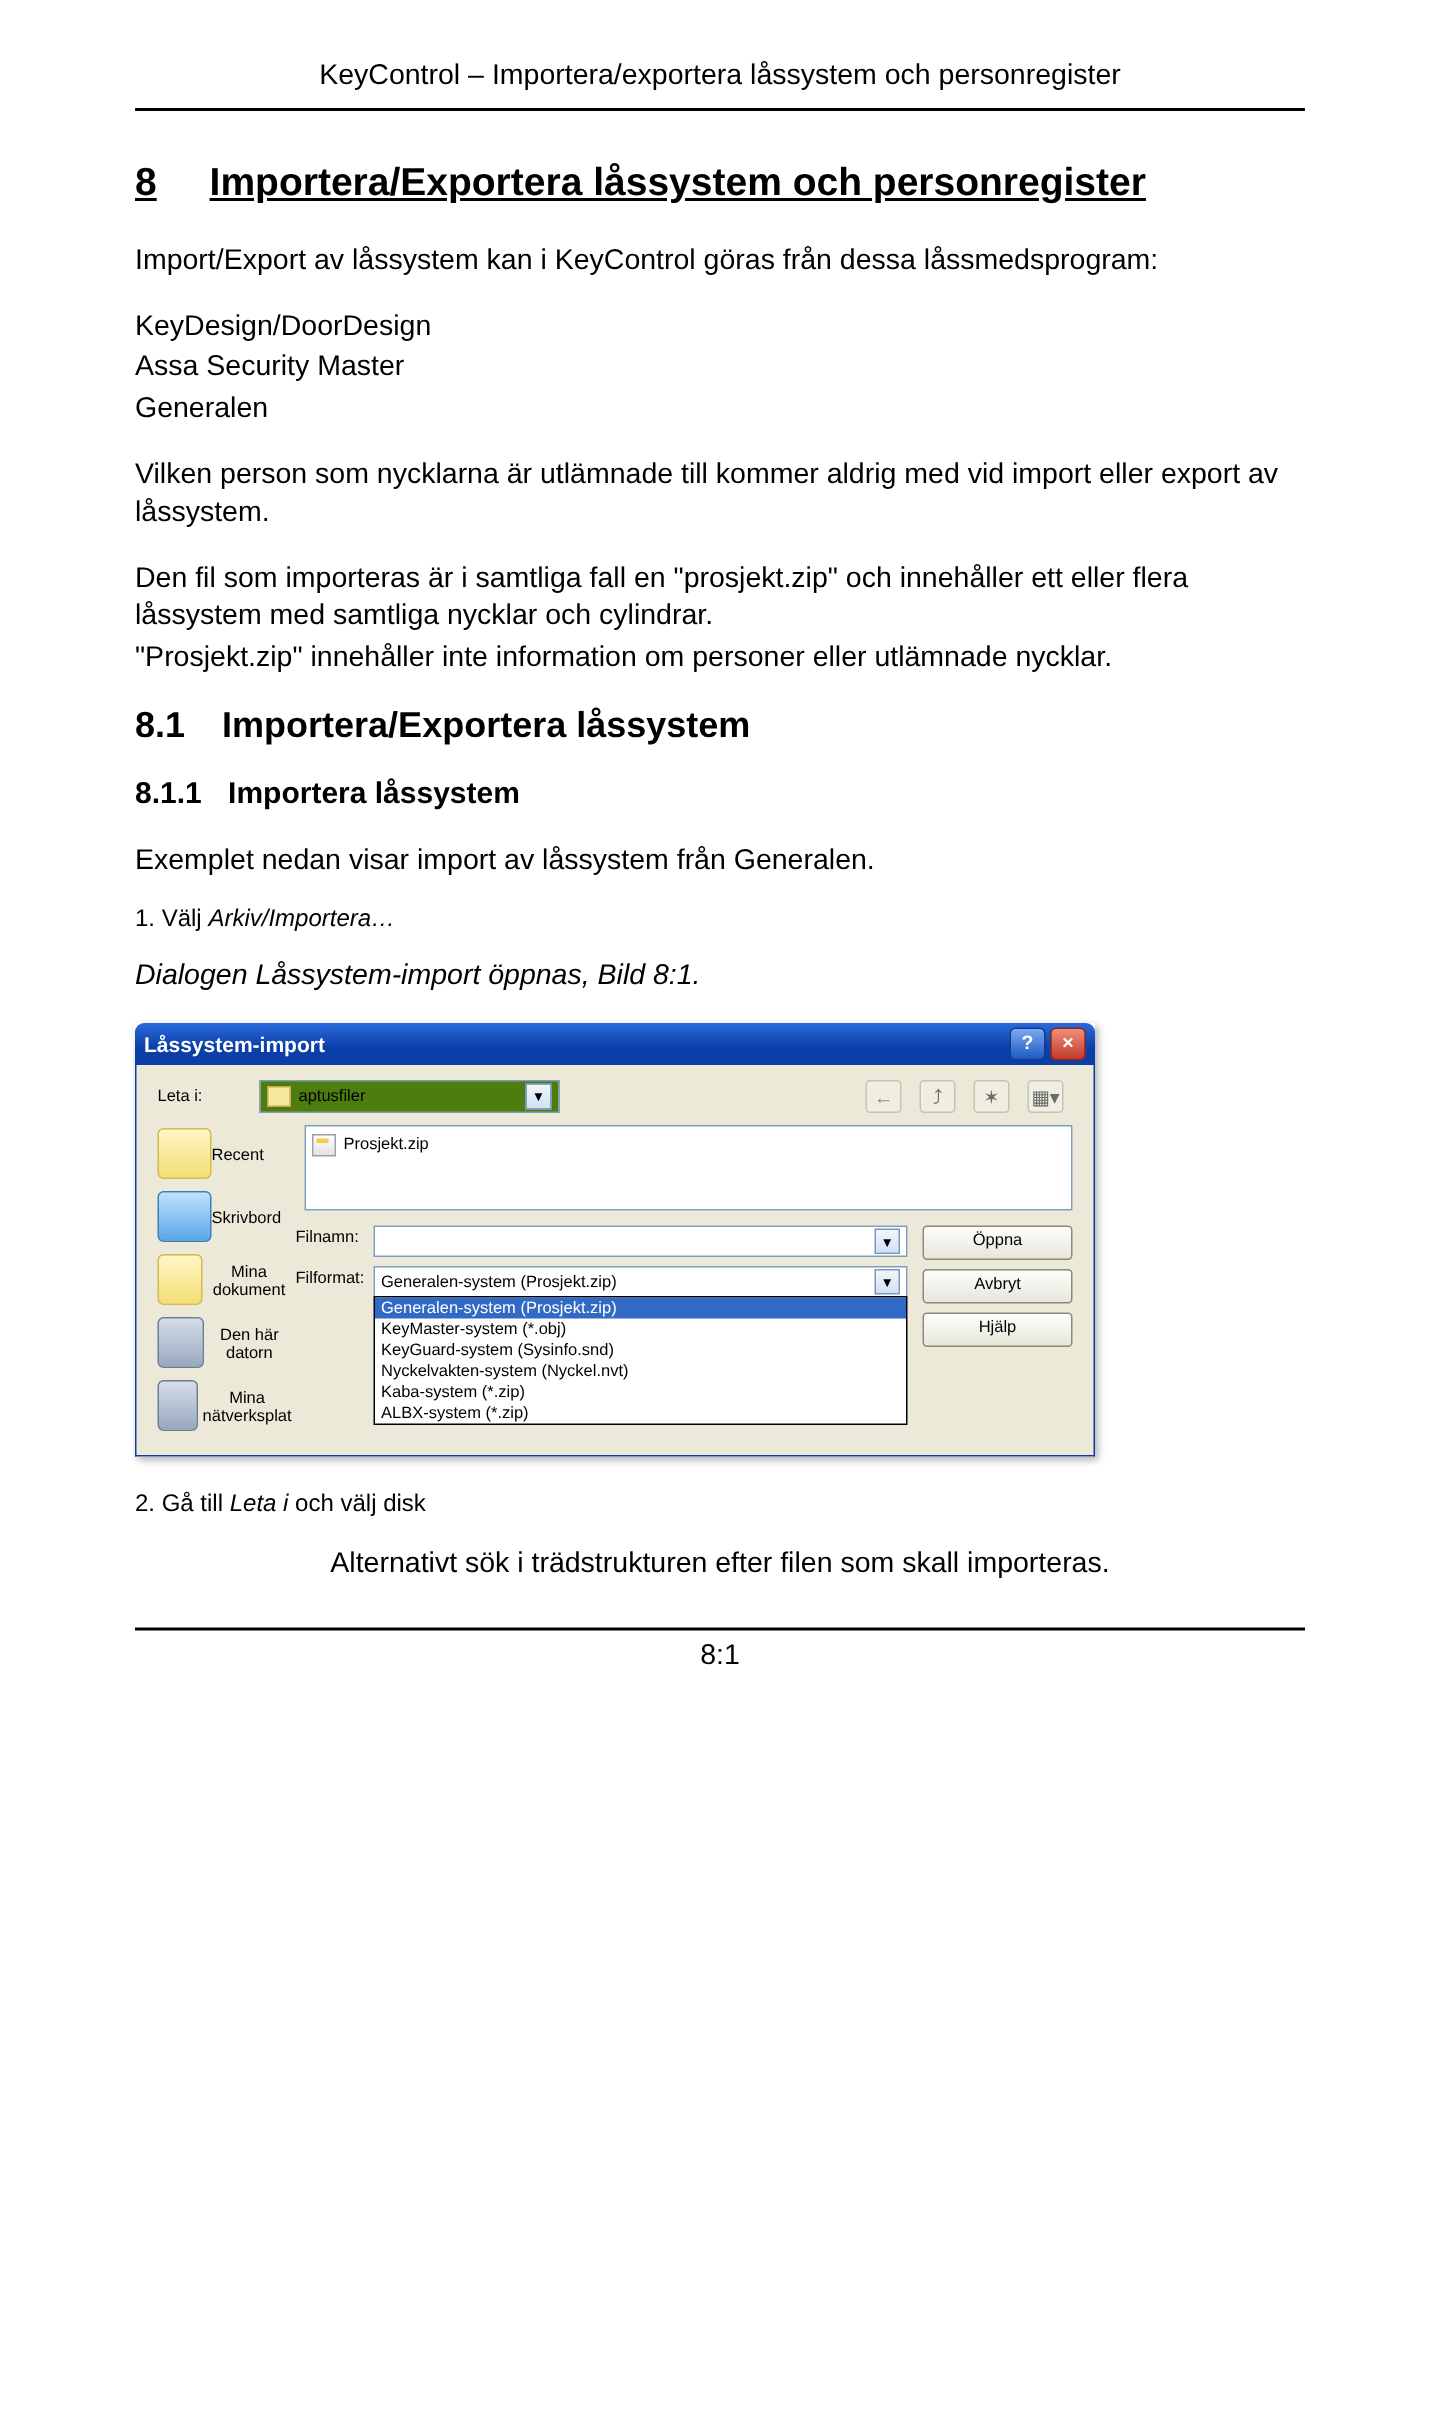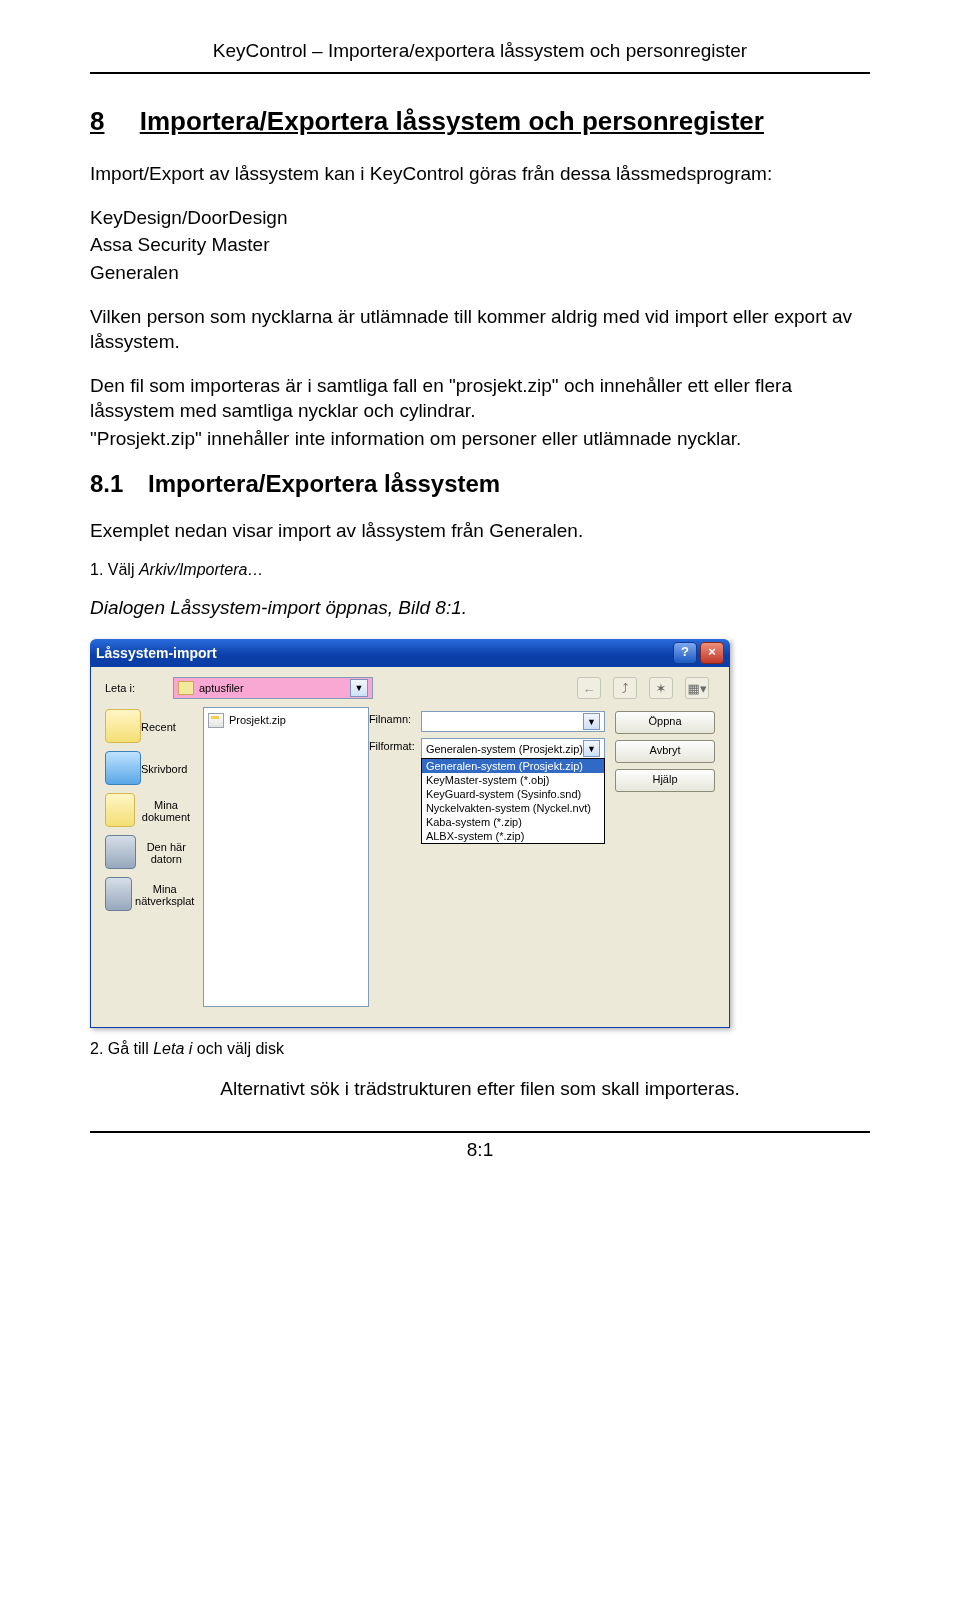--- a/index.html
+++ b/index.html
@@ -18,21 +18,21 @@
   .step{font-size:16px;margin:8px 0 16px 0;}
   .step .it{font-style:italic;}
   .em{font-style:italic;}
   .dialog{width:640px;font-family:Tahoma,Arial,sans-serif;font-size:11px;color:#000;box-shadow:2px 2px 5px rgba(0,0,0,0.3);}
   .titlebar{height:28px;background:linear-gradient(#2a6bde,#0b3ea6 60%,#0b3ea6);color:#fff;font-weight:bold;display:flex;align-items:center;padding:0 6px;border-radius:6px 6px 0 0;}
   .titlebar .t{flex:1;font-size:14px;}
   .tbtn{width:22px;height:20px;background:linear-gradient(#7ea8ef,#1c59c2);border:1px solid #0c3d93;border-radius:4px;color:#fff;font-weight:bold;text-align:center;line-height:18px;margin-left:3px;font-size:13px;}
   .dbody{background:#ece9d8;border:1px solid #0b3ea6;border-top:none;padding:10px 14px 14px 14px;}
   .row{display:flex;align-items:center;margin-bottom:8px;}
   .lbl{width:68px;}
-  .combo{flex:0 0 190px;height:20px;background:#f9a8d4;border:1px solid #7f9db9;display:flex;align-items:center;padding:0 4px;}
+  .combo{flex:0 0 190px;height:20px;background:#4d7c0f;border:1px solid #7f9db9;display:flex;align-items:center;padding:0 4px;}
   .combo .ci{width:14px;height:12px;background:#f4e79e;border:1px solid #caa94a;margin-right:5px;}
   .combo .ar{margin-left:auto;width:16px;height:16px;background:linear-gradient(#f3f6fb,#cfe0f5);border:1px solid #7a96bf;display:flex;align-items:center;justify-content:center;font-size:9px;}
   .navicons{display:flex;gap:12px;margin-left:20px;justify-content:flex-end;flex:1;padding-right:6px;}
   .nico{width:22px;height:20px;border:1px solid #bfc7b5;border-radius:3px;background:#efeee0;display:flex;align-items:center;justify-content:center;color:#6a6a6a;font-size:13px;}
   .nico.g{color:#8d8d8d;}
   .main{display:flex;}
   .sidebar{width:92px;display:flex;flex-direction:column;align-items:center;gap:4px;}
   .sbitem{display:flex;flex-direction:row;align-items:center;width:100%;padding:2px 0 2px 0;text-align:center;}
   .sbitem .ic{width:34px;height:32px;border-radius:4px;position:relative;}
   .ic.recent{background:linear-gradient(#fff6c6,#f3de74);border:1px solid #d7b84f;}
@@ -52,21 +52,21 @@
   .dd{flex:1;position:relative;}
   .dd .fld{height:19px;background:#fff;border:1px solid #7f9db9;display:flex;align-items:center;padding:0 4px;}
   .dd .fld .ar{margin-left:auto;width:15px;height:15px;background:linear-gradient(#f3f6fb,#cfe0f5);border:1px solid #7a96bf;display:flex;align-items:center;justify-content:center;font-size:9px;}
   .ddlist{border:1px solid #000;background:#fff;margin-top:-1px;}
   .ddlist div{padding:1px 4px;white-space:nowrap;}
   .ddlist div.sel{background:#316ac5;color:#fff;}
   .bright{width:100px;display:flex;flex-direction:column;gap:6px;}
   .btn{height:21px;background:linear-gradient(#fdfdfd,#e7e6da);border:1px solid #8b8b7a;border-radius:3px;text-align:center;line-height:19px;font-size:11px;}
   .footer-hr{border:none;border-top:2px solid #000;margin:30px 0 6px 0;}
   .pgnum{text-align:center;font-size:19px;}
-  .post p{margin-top:10px;}
+  .post p{margin-top:21px;}
 </style>
 </head>
 <body>
 
 <div class="page">
   <div class="hdr">KeyControl – Importera/exportera låssystem och personregister</div>
   <hr class="hr">
 
   <div class="h1line">
     <span class="num">8</span>
@@ -84,20 +84,24 @@
   <p style="margin-top:18px">Vilken person som nycklarna är utlämnade till kommer aldrig med vid import eller export av låssystem.</p>
 
   <p style="margin-bottom:2px">Den fil som importeras är i samtliga fall en "prosjekt.zip" och innehåller ett eller flera låssystem med samtliga nycklar och cylindrar.</p>
   <p>"Prosjekt.zip" innehåller inte information om personer eller utlämnade nycklar.</p>
 
   <div class="h2line">
     <span>8.1</span>
     <span>Importera/Exportera låssystem</span>
   </div>
 
+  <div class="h3line">
+    <span>8.1.1</span>
+    <span>Importera låssystem</span>
+  </div>
 
   <p>Exemplet nedan visar import av låssystem från Generalen.</p>
 
   <div class="step">
     <span>1.   Välj </span><span class="it">Arkiv/Importera…</span>
   </div>
 
   <p class="em">
     <span>Dialogen </span><span>Låssystem-import</span><span> öppnas, Bild 8:1.</span>
   </p>
@@ -141,21 +145,21 @@
           <div class="sbitem">
             <div class="ic pc"></div>
             <div class="lab">Den här datorn</div>
           </div>
           <div class="sbitem">
             <div class="ic net"></div>
             <div class="lab">Mina nätverksplat</div>
           </div>
         </div>
 
-        <div style="flex:1;display:flex;">
+        <div style="flex:1;display:flex;flex-direction:column;">
           <div class="filelist">
             <div class="fitem">
               <div class="zi"></div>
               <span>Prosjekt.zip</span>
             </div>
           </div>
 
           <div class="bottom">
             <div class="bleft">
               <div class="brow">

